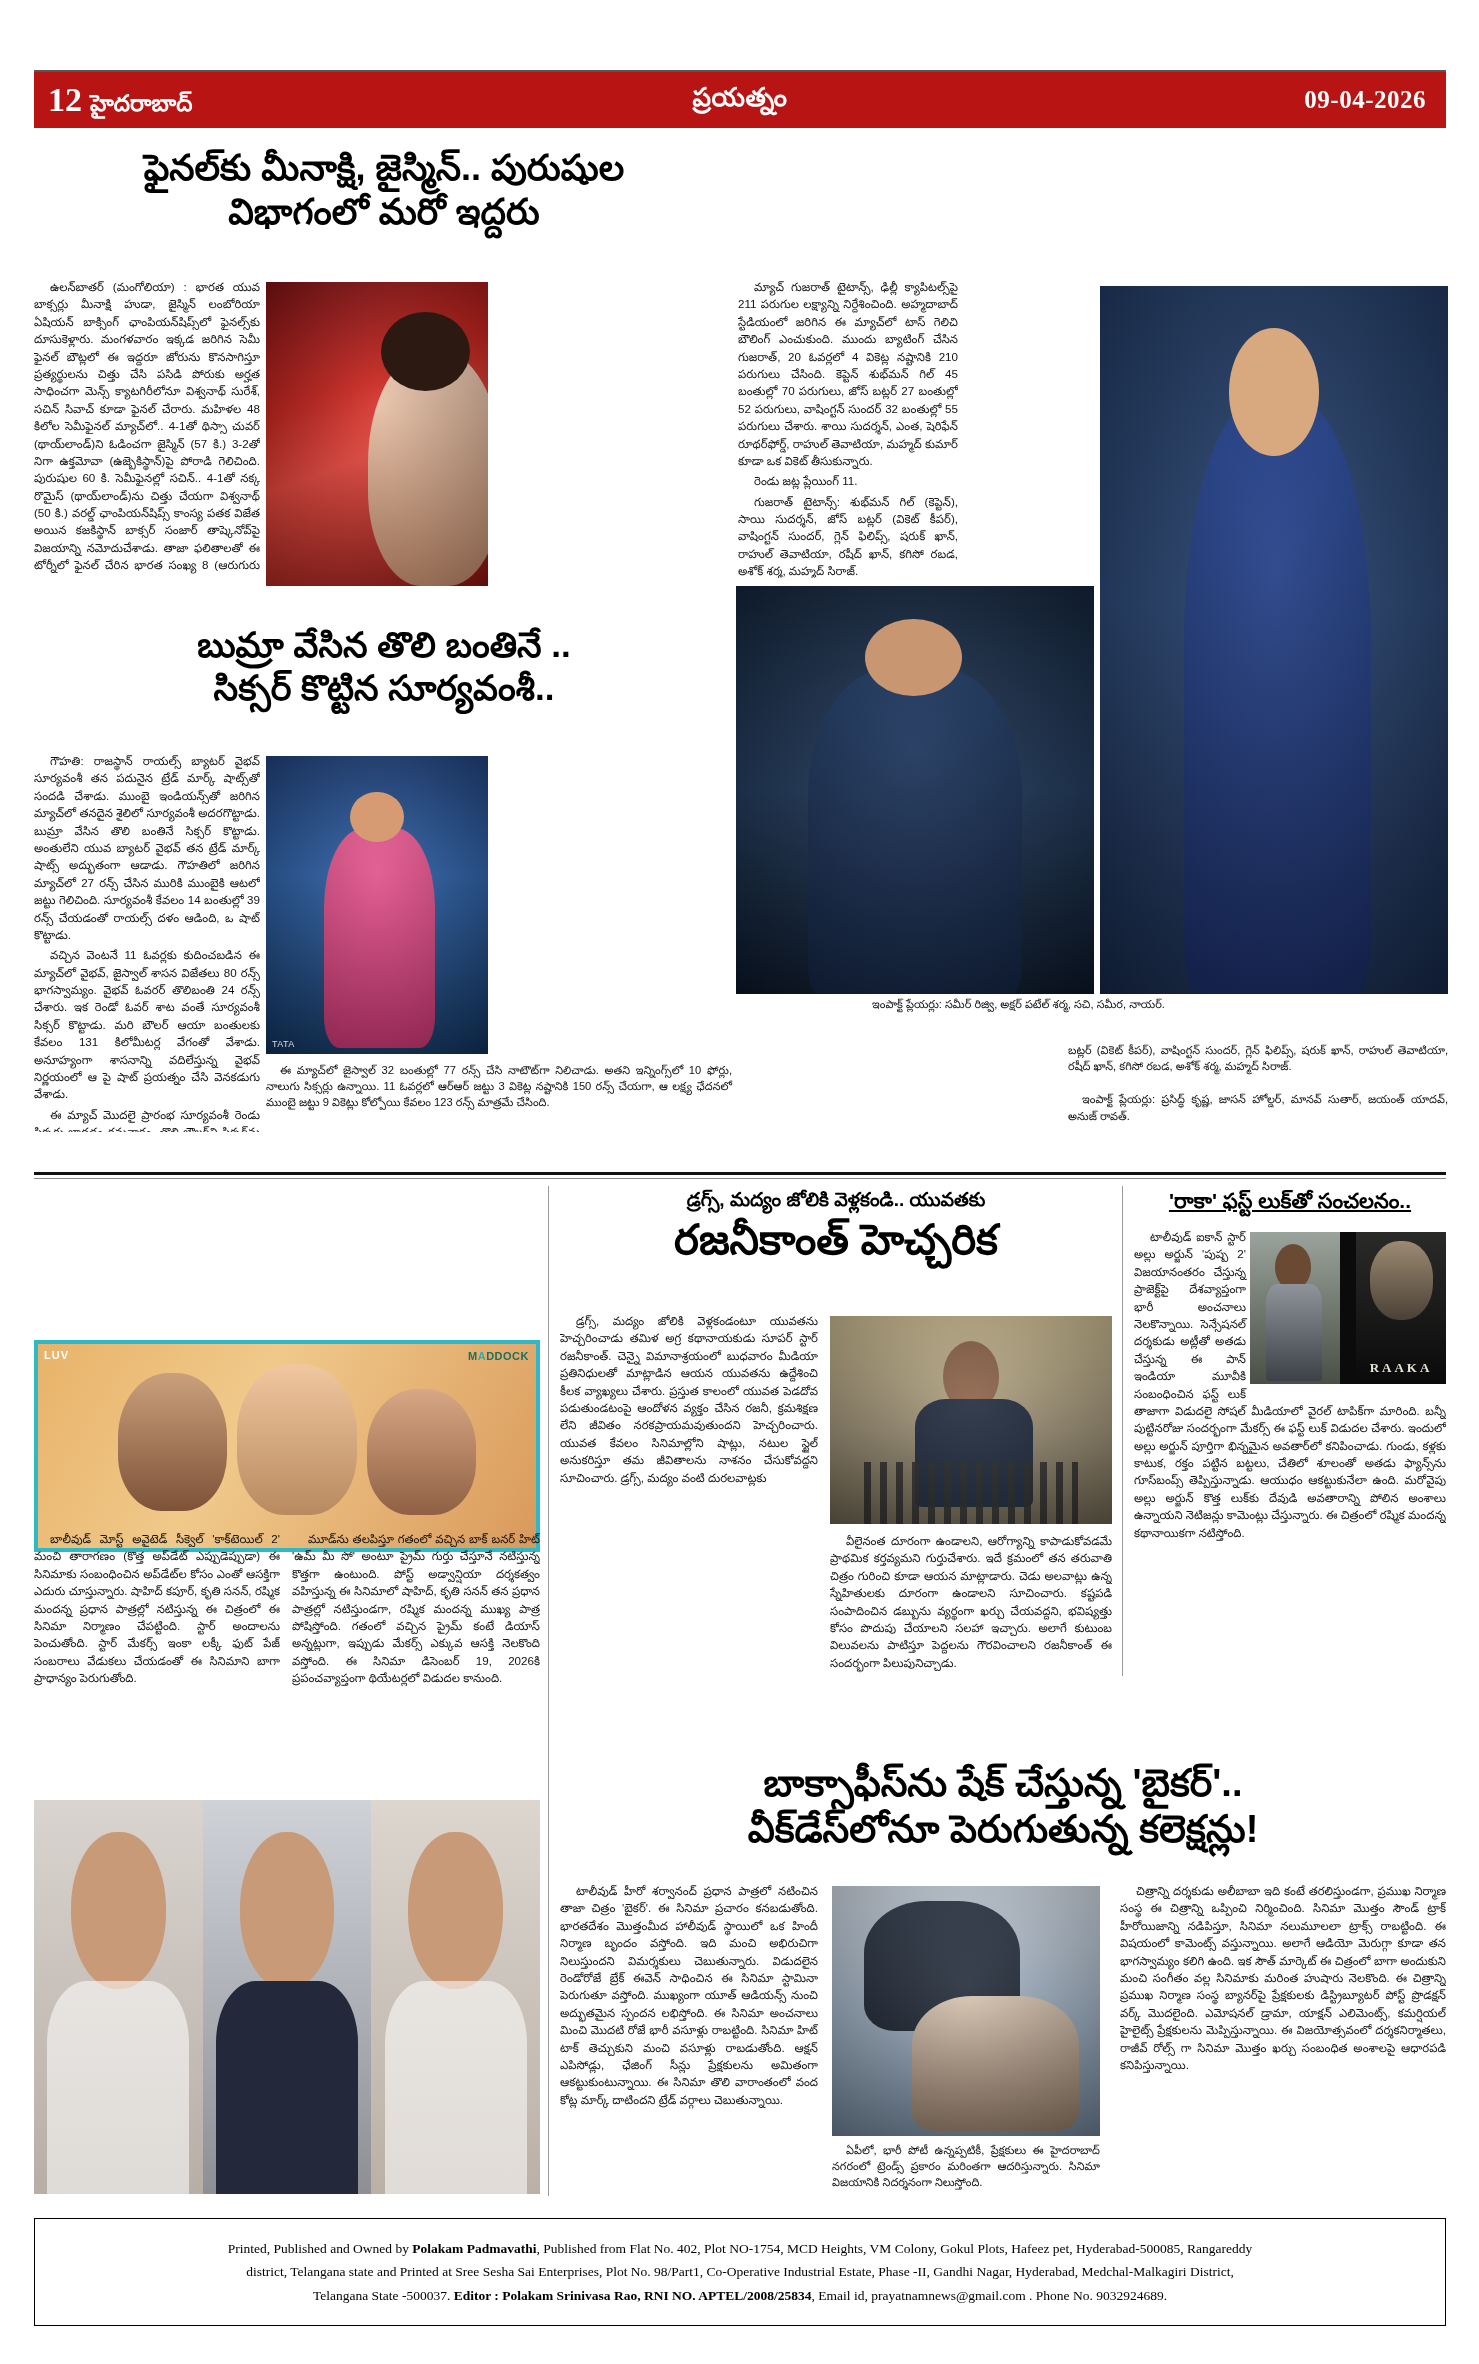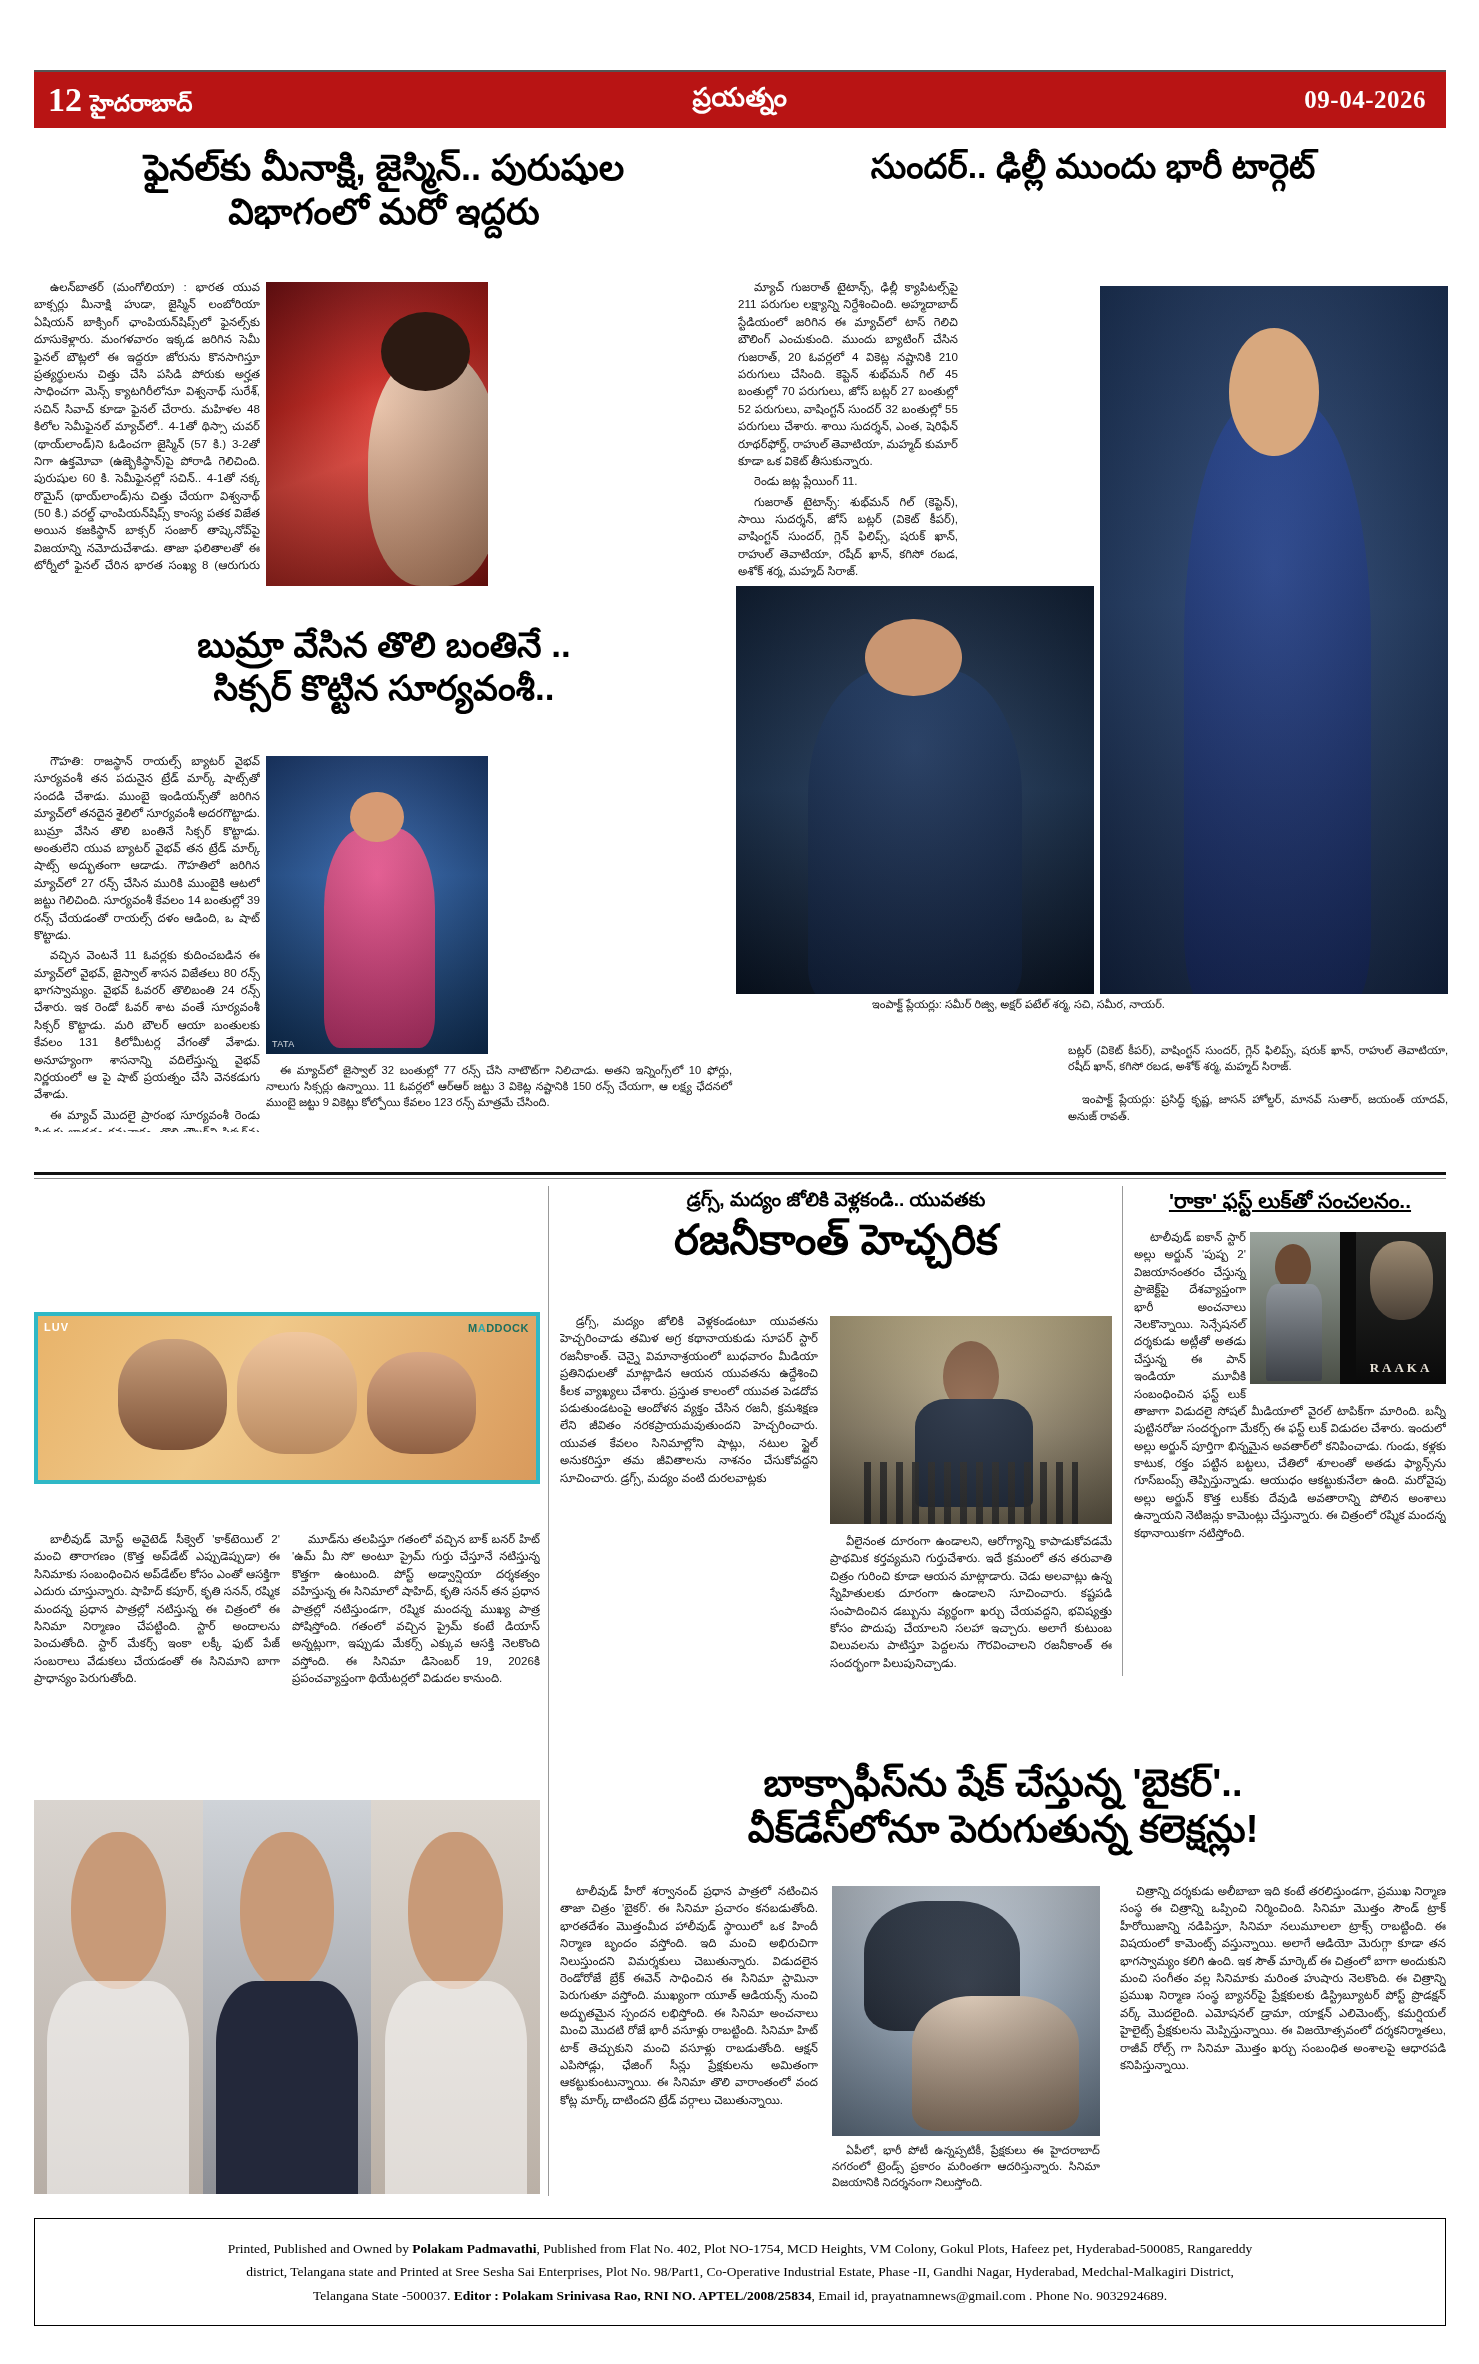--- a/index.html
+++ b/index.html
@@ -266,21 +266,20 @@
     <div class="body-text" style="-webkit-column-count:1; height:300px; overflow:hidden;">
       <p>ఉలన్‌బాతర్ (మంగోలియా) : భారత యువ బాక్సర్లు మీనాక్షి హుడా, జైస్మిన్ లంబోరియా ఏషియన్ బాక్సింగ్ ఛాంపియన్‌షిప్స్‌లో ఫైనల్స్‌కు దూసుకెళ్లారు. మంగళవారం ఇక్కడ జరిగిన సెమీ ఫైనల్ బౌట్లలో ఈ ఇద్దరూ జోరును కొనసాగిస్తూ ప్రత్యర్థులను చిత్తు చేసి పసిడి పోరుకు అర్హత సాధించగా మెన్స్ క్యాటగిరీలోనూ విశ్వనాథ్ సురేశ్, సచిన్ సివాచ్ కూడా ఫైనల్ చేరారు. మహిళల 48 కిలోల సెమీఫైనల్ మ్యాచ్‌లో.. 4-1తో థిస్సా చువర్ (థాయ్‌లాండ్)ని ఓడించగా జైస్మిన్ (57 కి.) 3-2తో నిగా ఉక్తమోవా (ఉజ్బెకిస్థాన్)పై పోరాడి గెలిచింది. పురుషుల 60 కి. సెమీఫైనల్లో సచిన్.. 4-1తో నక్క రొమైస్ (థాయ్‌లాండ్)ను చిత్తు చేయగా విశ్వనాథ్ (50 కి.) వరల్డ్ ఛాంపియన్‌షిప్స్ కాంస్య పతక విజేత అయిన కజకిస్థాన్ బాక్సర్ సంజార్ తాష్కెనోవ్‌పై విజయాన్ని నమోదుచేశాడు. తాజా ఫలితాలతో ఈ టోర్నీలో ఫైనల్ చేరిన భారత సంఖ్య 8 (ఆరుగురు మహిళలు, ఇద్దరు పురుషులు) కాగా ఆకాశ్ (75 కి.), లోకేశ్ (85 కి.), నరేందర్ (90 కి.), హర్ష్ చౌదరి (90 కి.) సెమీస్ బౌట్లలో ఓడి కాంస్య పతకాలతో సంతృప్తి పడ్డారు.</p>
     </div>
   </div>
 
   <div class="photo ph-boxer" style="position:absolute; left:266px; top:282px; width:222px; height:304px;">
     <div class="vig"></div>
   </div>
 
   <div class="col" style="left:738px; top:146px; width:710px;">
-    <div class="hl" style="font-size:34px;">సుందర్.. ఢిల్లీ ముందు భారీ టార్గెట్</div>
   </div>
 
   <div class="col" style="left:738px; top:278px; width:220px; height:300px;">
     <div class="body-text" style="height:300px; overflow:hidden;">
       <p>మ్యాచ్ గుజరాత్ టైటాన్స్, ఢిల్లీ క్యాపిటల్స్‌పై 211 పరుగుల లక్ష్యాన్ని నిర్దేశించింది. అహ్మదాబాద్ స్టేడియంలో జరిగిన ఈ మ్యాచ్‌లో టాస్ గెలిచి బౌలింగ్ ఎంచుకుంది. ముందు బ్యాటింగ్ చేసిన గుజరాత్, 20 ఓవర్లలో 4 వికెట్ల నష్టానికి 210 పరుగులు చేసింది. కెప్టెన్ శుభ్‌మన్ గిల్ 45 బంతుల్లో 70 పరుగులు, జోస్ బట్లర్ 27 బంతుల్లో 52 పరుగులు, వాషింగ్టన్ సుందర్ 32 బంతుల్లో 55 పరుగులు చేశారు. శాయి సుదర్శన్, ఎంత, షెరిఫేన్ రూథర్‌ఫోర్డ్, రాహుల్ తెవాటియా, మహ్మద్ కుమార్ కూడా ఒక వికెట్ తీసుకున్నారు.</p>
       <p>రెండు జట్ల ప్లేయింగ్ 11.</p>
       <p>గుజరాత్ టైటాన్స్: శుభ్‌మన్ గిల్ (కెప్టెన్), సాయి సుదర్శన్, జోస్ బట్లర్ (వికెట్ కీపర్), వాషింగ్టన్ సుందర్, గ్లెన్ ఫిలిప్స్, షరుక్ ఖాన్, రాహుల్ తెవాటియా, రషీద్ ఖాన్, కగిసో రబడ, అశోక్ శర్మ, మహ్మద్ సిరాజ్.</p>
     </div>
   </div>
 
@@ -327,21 +326,21 @@
       </div>
   </div>
 
   <div class="rule-h thick" style="left:34px; top:1172px; width:1412px;"></div>
   <div class="rule-h" style="left:34px; top:1178px; width:1412px; height:1px; background:#888;"></div>
 
   <div style="position:absolute; left:548px; top:1186px; width:1px; height:1010px; background:#999;"></div>
   <div style="position:absolute; left:1122px; top:1186px; width:1px; height:490px; background:#999;"></div>
 
 
-  <div class="photo ph-cocktail" style="position:absolute; left:34px; top:1312px; width:506px; height:172px;padding-left:48px;">
+  <div class="photo ph-cocktail" style="position:absolute; left:34px; top:1340px; width:506px; height:212px;padding-left:48px;">
     <div class="luv">LUV</div>
     <div class="mad">M<span style="color:#3aa">A</span>DDOCK</div>
     <div class="h1"></div>
       <div class="h2"></div>
       <div class="h3"></div>
   </div>
 
   <div class="col" style="left:34px; top:1530px; width:246px; height:260px;">
     <div class="body-text" style="height:260px; overflow:hidden;">
       <p>బాలీవుడ్ మోస్ట్ అవైటెడ్ సీక్వెల్ 'కాక్‌టెయిల్ 2' మంచి తారాగణం (కొత్త అప్‌డేట్ ఎప్పుడెప్పుడా) ఈ సినిమాకు సంబంధించిన అప్‌డేట్‌ల కోసం ఎంతో ఆసక్తిగా ఎదురు చూస్తున్నారు. షాహిద్ కపూర్, కృతి సనన్, రష్మిక మందన్న ప్రధాన పాత్రల్లో నటిస్తున్న ఈ చిత్రంలో ఈ సినిమా నిర్మాణం చేపట్టింది. స్టార్ అందాలను పెంచుతోంది. స్టార్ మేకర్స్ ఇంకా లక్కీ ఫుట్ పేజ్ సంబరాలు వేడుకలు చేయడంతో ఈ సినిమాని బాగా ప్రాధాన్యం పెరుగుతోంది.</p>

